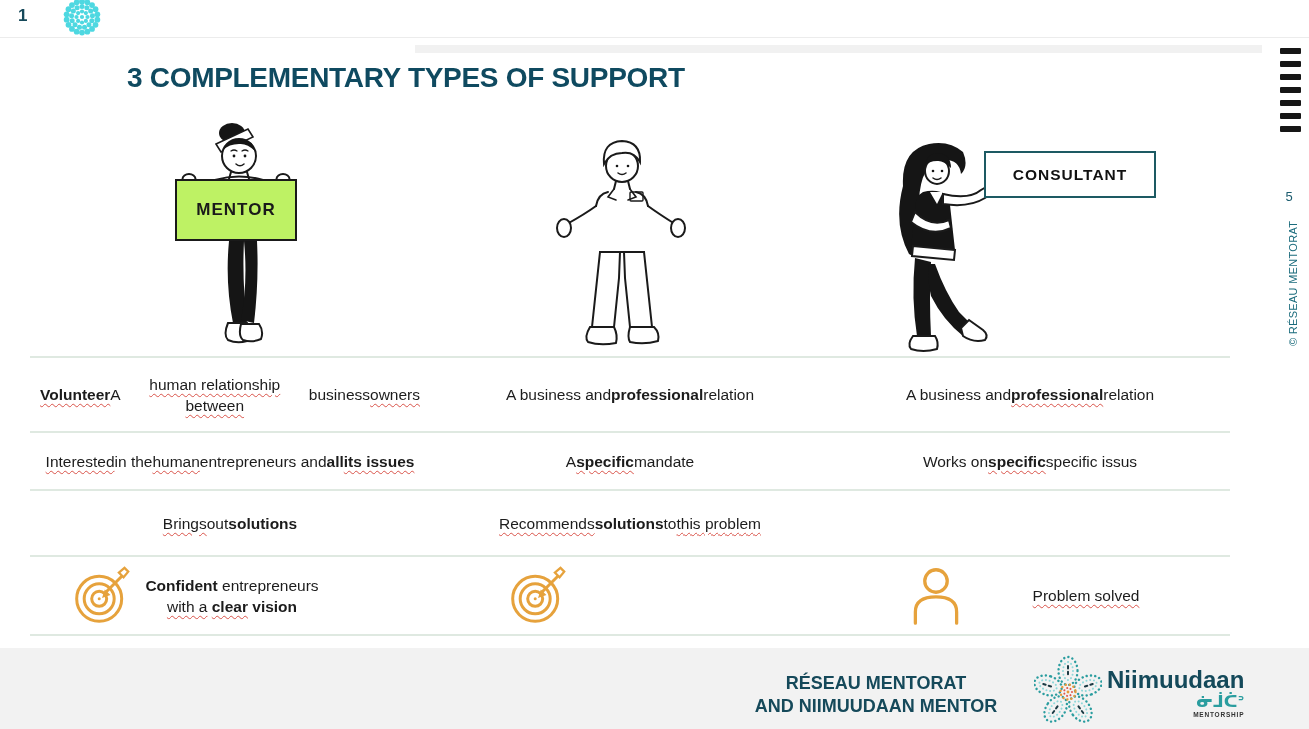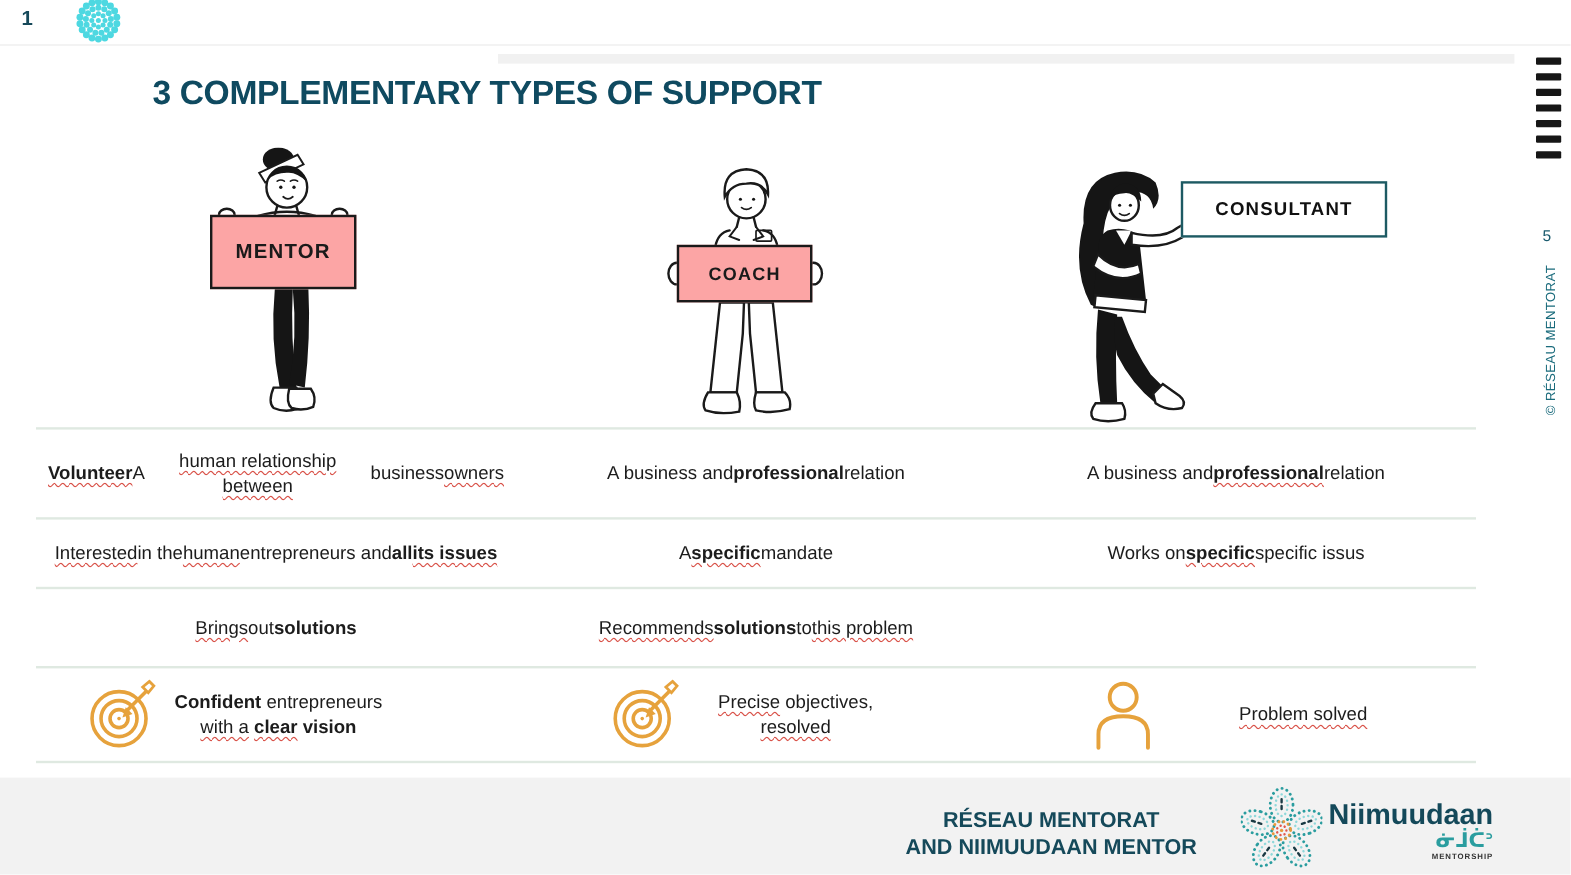--- a/index.html
+++ b/index.html
@@ -20,21 +20,21 @@
   .burger .bar{height:6px;background:#161616;margin-bottom:7px;border-radius:1px;}
   .page-num{position:absolute;left:1280px;top:189px;width:18px;text-align:center;font-size:13px;color:#1a5b6e;}
   .vtext{position:absolute;left:1234px;top:281px;width:118px;text-align:center;font-size:11px;color:#1a6b7c;letter-spacing:0.3px;transform:rotate(-90deg);white-space:nowrap;}
 
   
   .fig{position:absolute;}
   .fig svg{position:absolute;left:0;top:0;}
   #fig-mentor{left:145px;top:123px;width:185px;height:235px;}
   #fig-coach{left:540px;top:133px;width:165px;height:225px;}
   #fig-consultant{left:885px;top:140px;width:132px;height:218px;}
-  .sign{position:absolute;background:#fca5a5;border:2.5px solid #1a1a1a;display:flex;align-items:center;justify-content:center;font-weight:700;color:#1a1a1a;box-sizing:border-box;}
+  .sign{position:absolute;background:#bef264;border:2.5px solid #1a1a1a;display:flex;align-items:center;justify-content:center;font-weight:700;color:#1a1a1a;box-sizing:border-box;}
   #sign-mentor{left:30px;top:56px;width:122px;height:62px;font-size:17px;letter-spacing:1px;}
   #sign-coach{left:24px;top:71px;width:113px;height:48px;font-size:15px;letter-spacing:1px;}
   .consultant-box{position:absolute;left:984px;top:151px;width:172px;height:47px;background:#fff;border:2px solid #1d5a63;display:flex;align-items:center;justify-content:center;font-weight:700;font-size:15.5px;letter-spacing:1px;color:#111;box-sizing:border-box;}
 
   
   .table{position:absolute;left:30px;top:356px;width:1200px;}
   .trow{display:grid;grid-template-columns:400px 400px 400px;border-top:2px solid #dfe9e1;}
   .trow.r1{height:73px;}
   .trow.r2{height:56px;}
   .trow.r3{height:64px;}
@@ -166,21 +166,20 @@
         <path d="M56,73 Q45,81 27,91 M108,73 Q119,81 135,91"></path>
         <ellipse cx="24" cy="95" rx="7" ry="9" fill="#fff"></ellipse>
         <ellipse cx="138" cy="95" rx="7" ry="9" fill="#fff"></ellipse>
         <path d="M60,119 L52,194 L74,194 L79,145 L80,119 Z" fill="#fff"></path>
         <path d="M84,119 L85,145 L90,194 L112,194 L104,119 Z" fill="#fff"></path>
         <path d="M60,119 L104,119"></path>
         <path d="M50,194 q-6,10 -2,15 q12,4 28,1 q2,-8 -2,-16 z" fill="#fff"></path>
         <path d="M90,194 q-3,10 0,15 q14,3 28,-1 q2,-8 -4,-14 z" fill="#fff"></path>
       </g>
     </svg>
-    <div class="sign" id="sign-coach">COACH</div>
   </div>
 
   <div class="fig" id="fig-consultant">
     <svg width="132" height="218" viewBox="0 0 132 218">
       <g stroke="#1a1a1a" stroke-width="2" fill="none" stroke-linecap="round">
         <path d="M44,4 Q16,10 18,46 Q8,84 24,114 Q34,120 38,112 Q30,86 34,60 Q36,24 56,20 Q74,18 76,34 Q84,26 78,12 Q64,0 44,4 Z" fill="#151515" stroke="none"></path>
         <ellipse cx="52" cy="31" rx="12" ry="13" fill="#fff"></ellipse>
         <path d="M40,26 Q42,13 54,13 Q66,15 66,28 Q58,20 52,21 Q44,21 40,26 Z" fill="#151515" stroke="none"></path>
         <circle cx="48" cy="31" r="1.3" fill="#151515" stroke="none"></circle>
         <circle cx="57" cy="31" r="1.3" fill="#151515" stroke="none"></circle>
@@ -285,21 +284,20 @@
               <circle cx="29" cy="35" r="24"></circle>
                 <circle cx="29" cy="35" r="16"></circle>
                 <circle cx="29" cy="35" r="8"></circle>
               <circle cx="29" cy="35" r="1.6" fill="#e6a23c" stroke="none"></circle>
               <path d="M35,29 L55,9"></path>
               <path d="M32,34 l9,-3 -6,-6 z" fill="#e6a23c" stroke="none"></path>
               <path d="M50,7 l6,-5 4,4 -5,6 z" fill="#fff" stroke-width="2.4"></path>
             </g>
           </svg>
         </span>
-        <span class="oc-text"><span class="sq">Precise</span><span> objectives,</span><br><span class="sq">resolved</span></span>
       </div>
       <div class="tcell oc k">
         <span class="oc-icon">
           <svg width="60" height="60" viewBox="0 0 64 64">
             <g stroke="#e6a23c" stroke-width="3.5" fill="none" stroke-linecap="round">
               <circle cx="32" cy="16" r="12"></circle>
               <path d="M10,61 L10,49 Q10,33 32,33 Q54,33 54,49 L54,61"></path>
             </g>
           </svg>
         </span>

